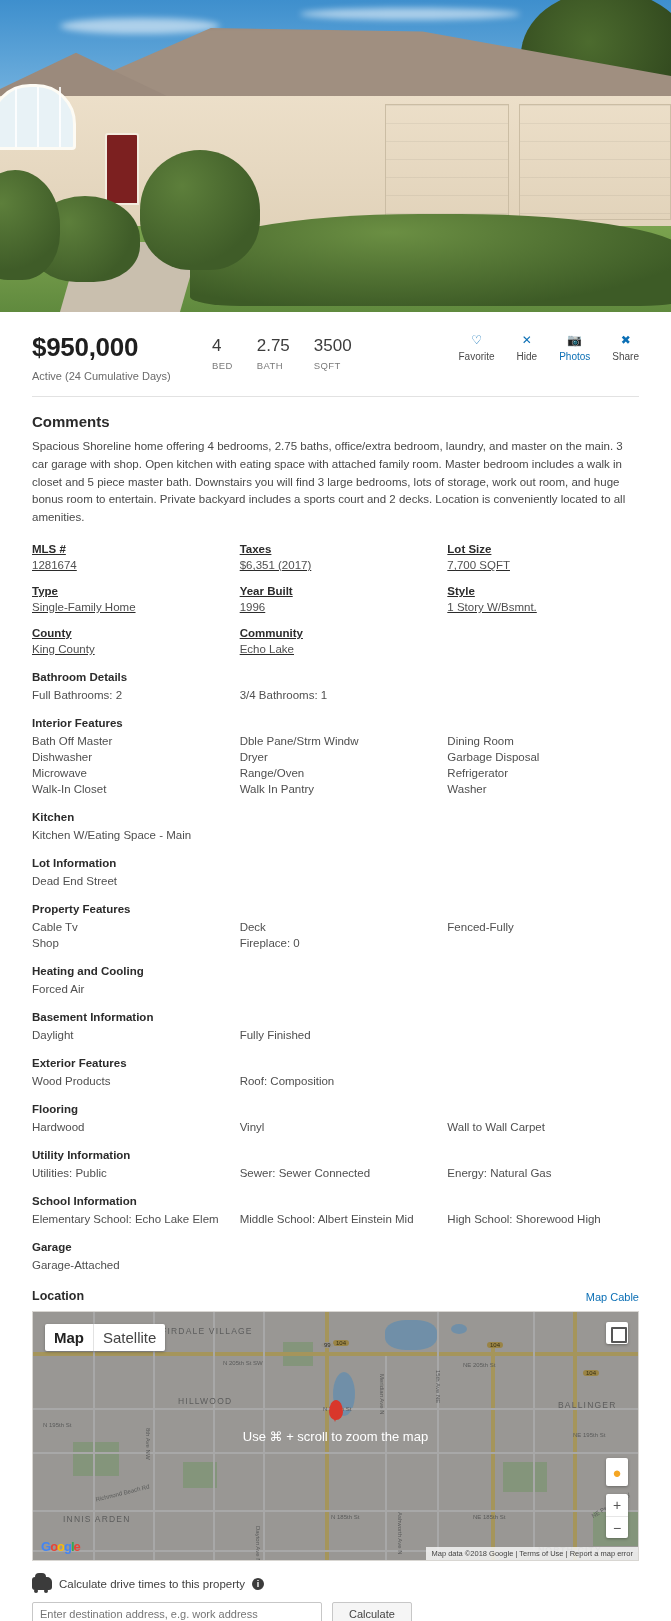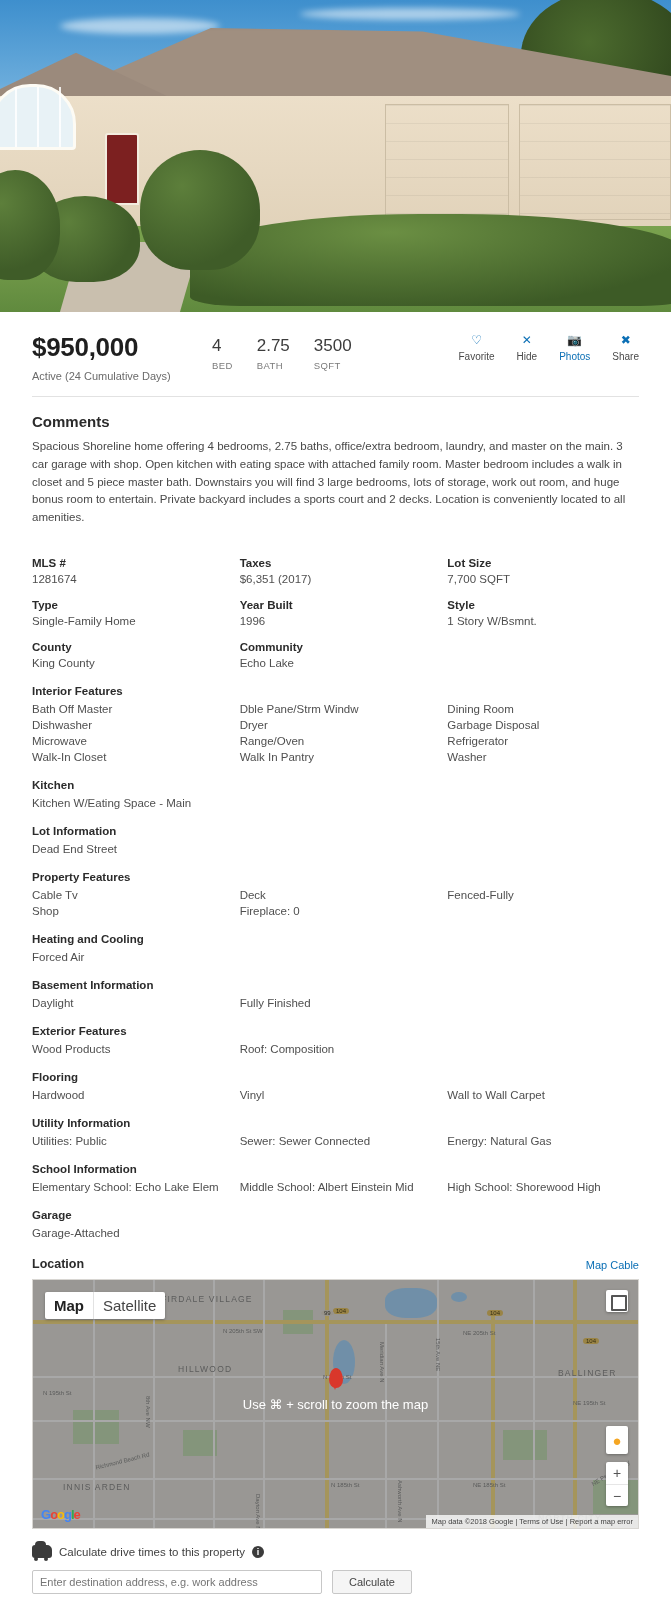--- a/index.html
+++ b/index.html
@@ -275,21 +275,21 @@
           <span>Share</span>
         </div>
       </div>
     </div>
 
     <div class="hr"></div>
 
     <div class="section-title">Comments</div>
     <div class="desc">Spacious Shoreline home offering 4 bedrooms, 2.75 baths, office/extra bedroom, laundry, and master on the main. 3 car garage with shop. Open kitchen with eating space with attached family room. Master bedroom includes a walk in closet and 5 piece master bath. Downstairs you will find 3 large bedrooms, lots of storage, work out room, and huge bonus room to entertain. Private backyard includes a sports court and 2 decks. Location is conveniently located to all amenities.</div>
 
-    <div class="grid3 rowgap" style="margin-top:30px;">
+    <div class="grid3 rowgap" style="margin-top:16px;text-decoration:underline;">
       <div>
         <div class="fld-label">MLS #</div>
         <div class="fld-value">1281674</div>
       </div>
       <div>
         <div class="fld-label">Taxes</div>
         <div class="fld-value">$6,351 (2017)</div>
       </div>
       <div>
         <div class="fld-label">Lot Size</div>
@@ -310,20 +310,27 @@
       <div>
         <div class="fld-label">County</div>
         <div class="fld-value">King County</div>
       </div>
       <div>
         <div class="fld-label">Community</div>
         <div class="fld-value">Echo Lake</div>
       </div>
     </div>
 
+    <div class="block">
+      <h4>Bathroom Details</h4>
+      <div class="items">
+        <span>Full Bathrooms: 2</span>
+        <span>3/4 Bathrooms: 1</span>
+      </div>
+    </div>
 
     <div class="block">
       <h4>Interior Features</h4>
       <div class="items">
         <span>Bath Off Master</span>
         <span>Dble Pane/Strm Windw</span>
         <span>Dining Room</span>
         <span>Dishwasher</span>
         <span>Dryer</span>
         <span>Garbage Disposal</span>

